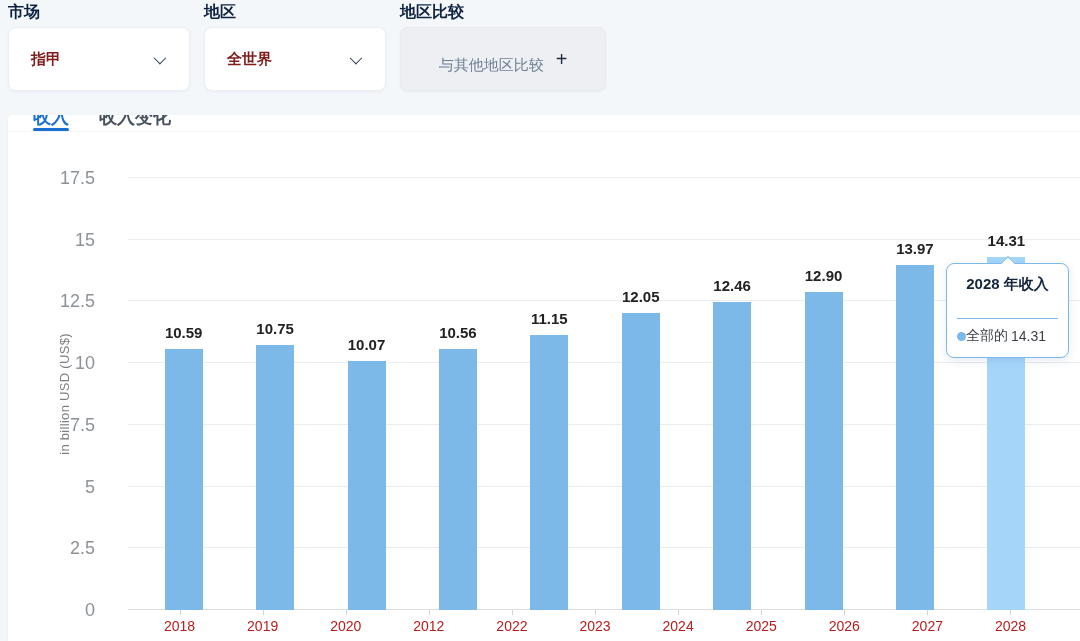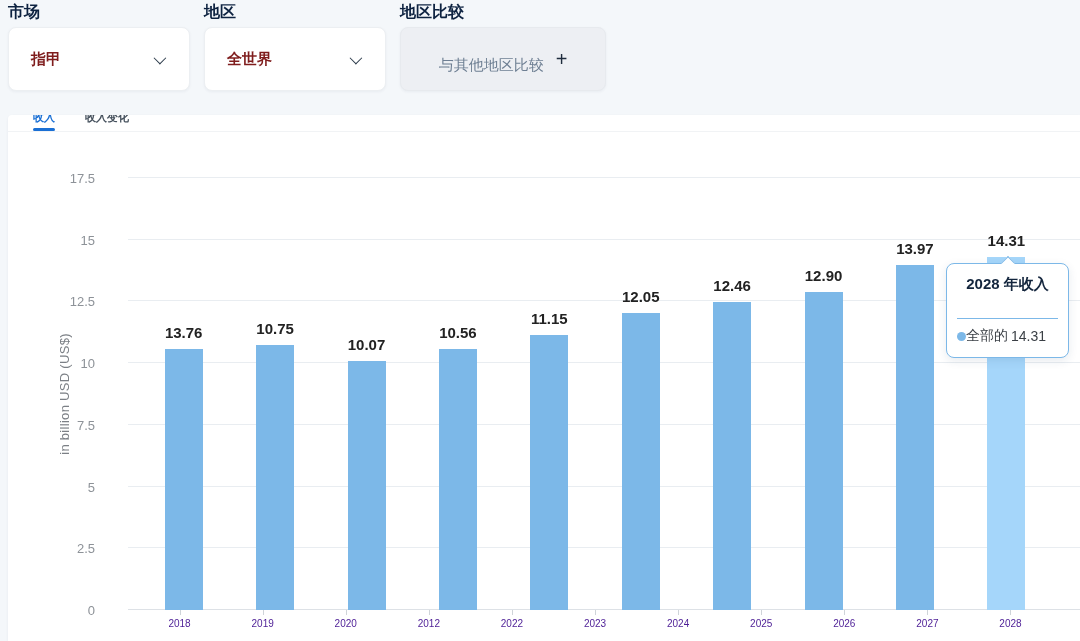--- a/index.html
+++ b/index.html
@@ -49,38 +49,38 @@
   }
 
   
   .tabs {
     position: relative; height: 17px; overflow: hidden;
     padding-left: 25px; display: flex; gap: 30px;
     border-bottom: 1px solid #f1f3f5;
   }
   .tab { position: relative; cursor: pointer; }
   .tab-label {
-    display: block; font-size: 11px; line-height: 20px; margin-top: -8px;
+    display: block; font-size: 18px; line-height: 20px; margin-top: -8px;
     font-weight: bold; color: #47525e; white-space: nowrap;
   }
   .tab.active .tab-label { color: #1a6fd4; }
   .tab.active .underline {
     position: absolute; left: 0; right: 0; bottom: 0; height: 3px;
     background: #1a6fd4; border-radius: 2px;
   }
 
   
   .chart { position: absolute; left: 0; right: 0; top: 63px; bottom: 0; }
   .plot { position: absolute; left: 120px; right: 0; top: 0; height: 432px; }
   .gridline { position: absolute; left: 0; right: 0; height: 1px; background: #e9edf1; }
   .gridline.zero { background: #dde1e6; }
   .ylabels { position: absolute; left: 0; top: 0; width: 120px; height: 432px; }
   .ytick {
     position: absolute; right: 33px; transform: translateY(50%);
-    font-size: 13px; color: #8d9298;
+    font-size: 18px; color: #8d9298;
   }
   .yaxis-title {
     position: absolute; left: 56px; top: 216px;
     transform: translate(-50%,-50%) rotate(-90deg);
     font-size: 13px; color: #7c8086; white-space: nowrap; letter-spacing: 0.3px;
   }
   .cols { position: absolute; left: 10px; right: 28px; top: 0; bottom: 0; display: flex; }
   .col { position: relative; flex: 1; }
   .bar {
     position: absolute; bottom: 0; left: 50%; transform: translateX(-50%);
@@ -91,21 +91,21 @@
     font-size: 15px; font-weight: 600; color: #222; white-space: nowrap;
   }
   .xrow {
     position: absolute; top: 432px; left: 130px; right: 28px; height: 32px;
     display: flex;
   }
   .xcell { position: relative; flex: 1; text-align: center; }
   .xtick {
     position: absolute; top: 0; left: 50%; width: 1px; height: 5px; background: #cfd4d9;
   }
-  .xlabel { display: inline-block; margin-top: 8px; font-size: 10px; color: #4c1d95; }
+  .xlabel { display: inline-block; margin-top: 8px; font-size: 14px; color: #b91c1c; }
 
   
   .tooltip {
     position: absolute; top: 85px; right: 11px; width: 123px;
     background: #ffffff; border: 1.5px solid #7cb8e8; border-radius: 8px;
     box-shadow: 0 3px 10px rgba(30,60,100,0.10);
     padding: 11px 10px 12px; z-index: 5;
   }
   .tooltip-arrow {
     position: absolute; top: -6px; left: 56px; width: 10px; height: 10px;
@@ -178,21 +178,21 @@
         <div class="gridline" style="bottom: 100%;"></div>
         <div class="gridline" style="bottom: 85.7143%;"></div>
         <div class="gridline" style="bottom: 71.4286%;"></div>
         <div class="gridline" style="bottom: 57.1429%;"></div>
         <div class="gridline" style="bottom: 42.8571%;"></div>
         <div class="gridline" style="bottom: 28.5714%;"></div>
         <div class="gridline" style="bottom: 14.2857%;"></div>
         <div class="gridline zero" style="bottom: 0%;"></div>
       <div class="cols">
           <div class="col">
-            <div class="bar-value" style="bottom: calc(60.5143% + 8px);">13.76</div>
+            <div class="bar-value" style="bottom: calc(60.5143% + 8px);">10.59</div>
             <div class="bar" style="height: 60.5143%; background: rgb(124, 184, 232);"></div>
           </div>
           <div class="col">
             <div class="bar-value" style="bottom: calc(61.4286% + 8px);">10.75</div>
             <div class="bar" style="height: 61.4286%; background: rgb(124, 184, 232);"></div>
           </div>
           <div class="col">
             <div class="bar-value" style="bottom: calc(57.5429% + 8px);">10.07</div>
             <div class="bar" style="height: 57.5429%; background: rgb(124, 184, 232);"></div>
           </div>

